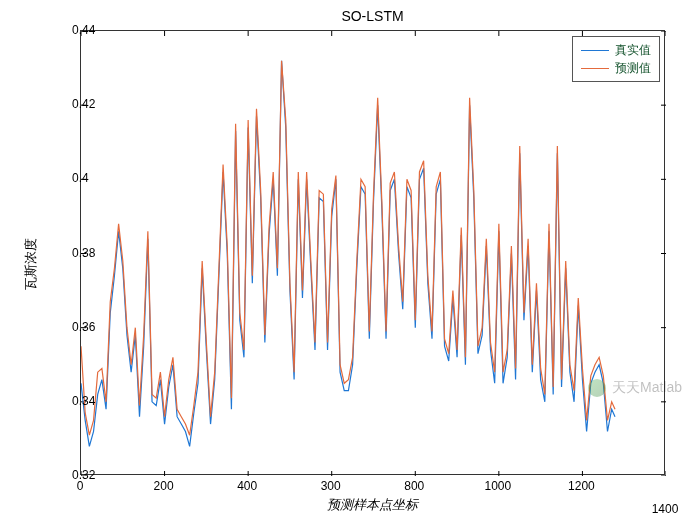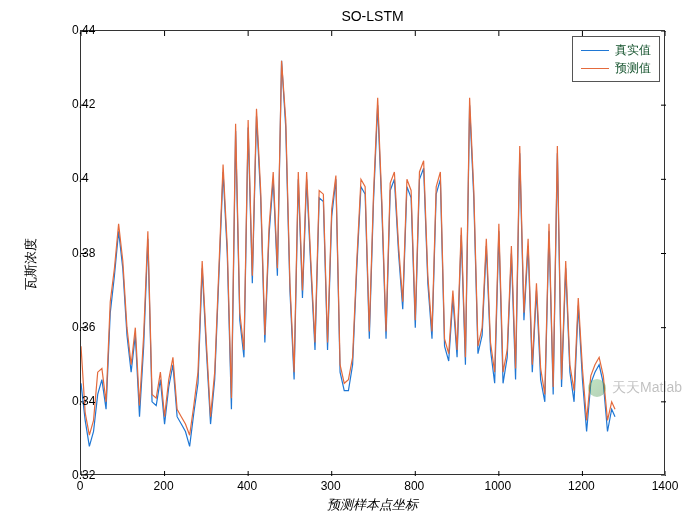--- a/index.html
+++ b/index.html
@@ -146,21 +146,21 @@
     </div>
 
   <div id="xticks">
       <div class="tick-label x" style="left: 80px; top: 479px;">0</div>
       <div class="tick-label x" style="left: 163.571px; top: 479px;">200</div>
       <div class="tick-label x" style="left: 247.143px; top: 479px;">400</div>
       <div class="tick-label x" style="left: 330.714px; top: 479px;">300</div>
       <div class="tick-label x" style="left: 414.286px; top: 479px;">800</div>
       <div class="tick-label x" style="left: 497.857px; top: 479px;">1000</div>
       <div class="tick-label x" style="left: 581.429px; top: 479px;">1200</div>
-      <div class="tick-label x" style="left: 665px; top: 479px;">1400</div>
+      <div class="tick-label x" style="left: 665px; top: 502px;">1400</div>
     </div>
 
   <div class="ylabel" style="left:22px; top:290px;">瓦斯浓度</div>
 
   <div class="xlabel" style="left:80px; top:496px; width:585px;">预测样本点坐标</div>
 
   <div class="legend-box" style="right:40px; top:36px;">
     <div class="legend-row">
       <span class="legend-swatch" id="swatch0" style="border-top-color: rgb(31, 119, 212);"></span>
       <span>真实值</span>

